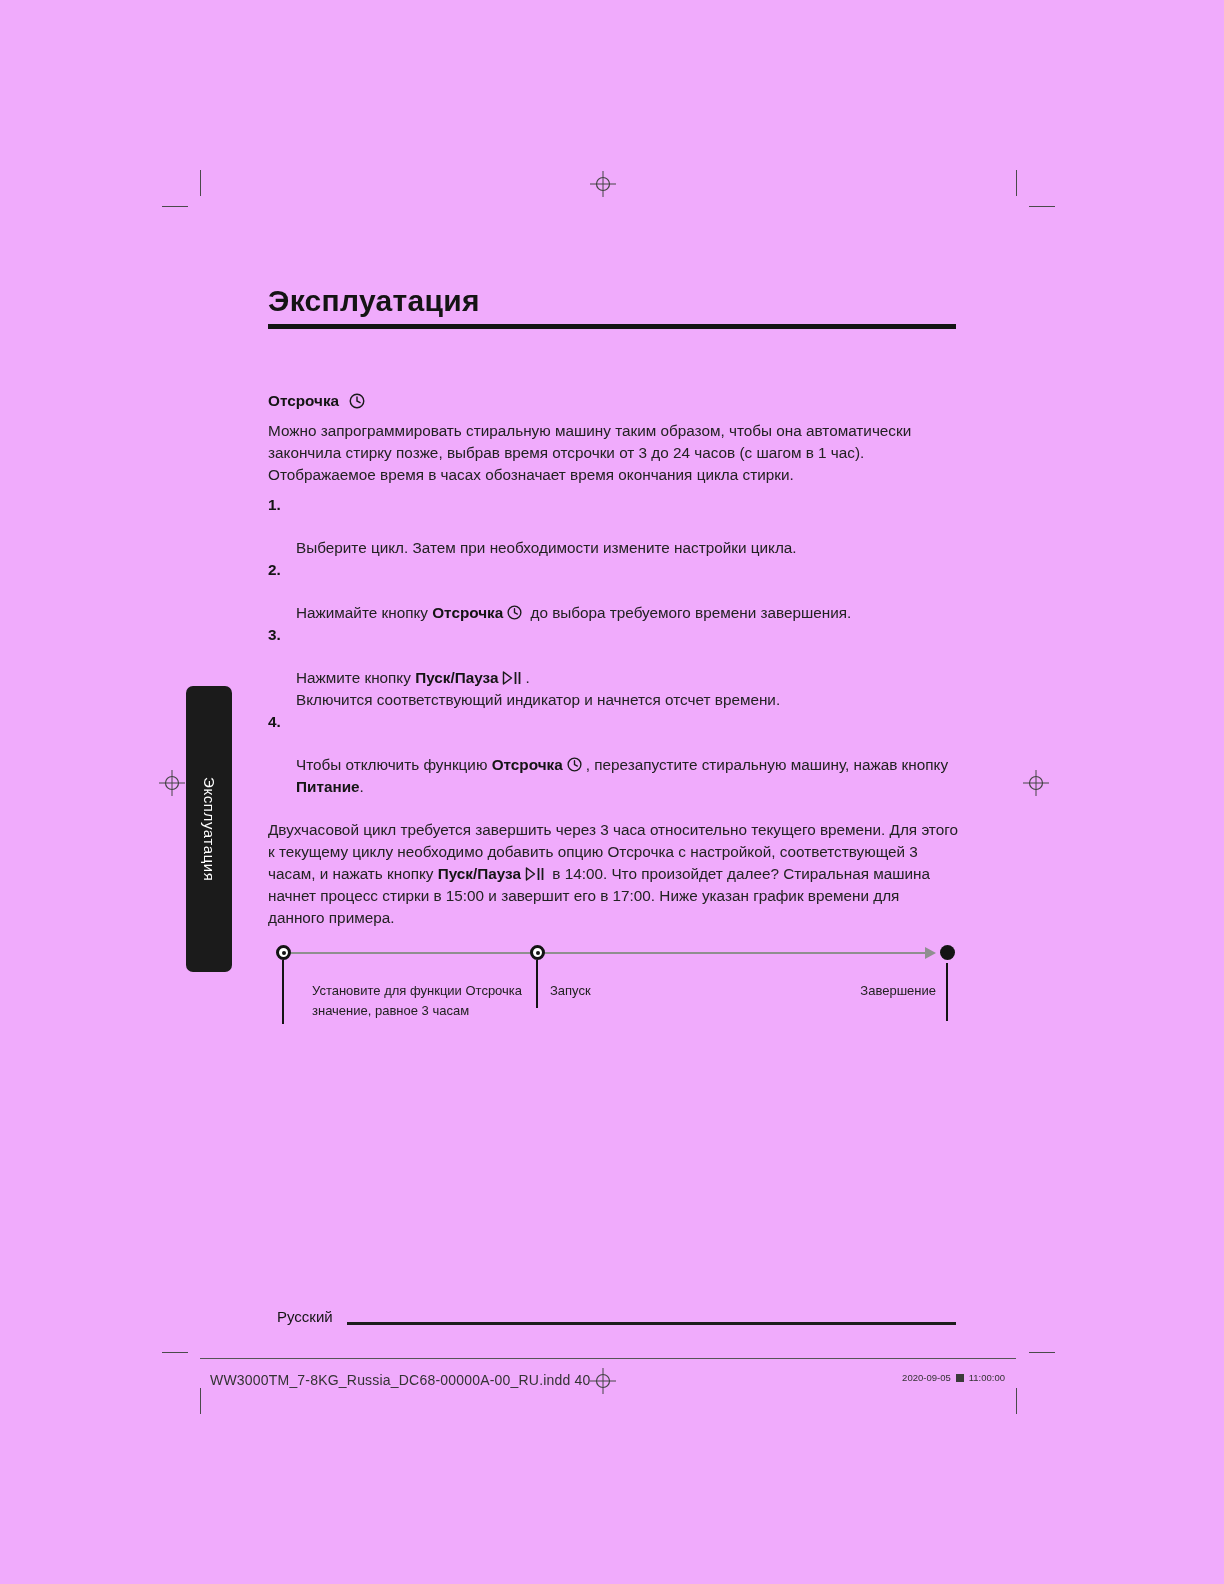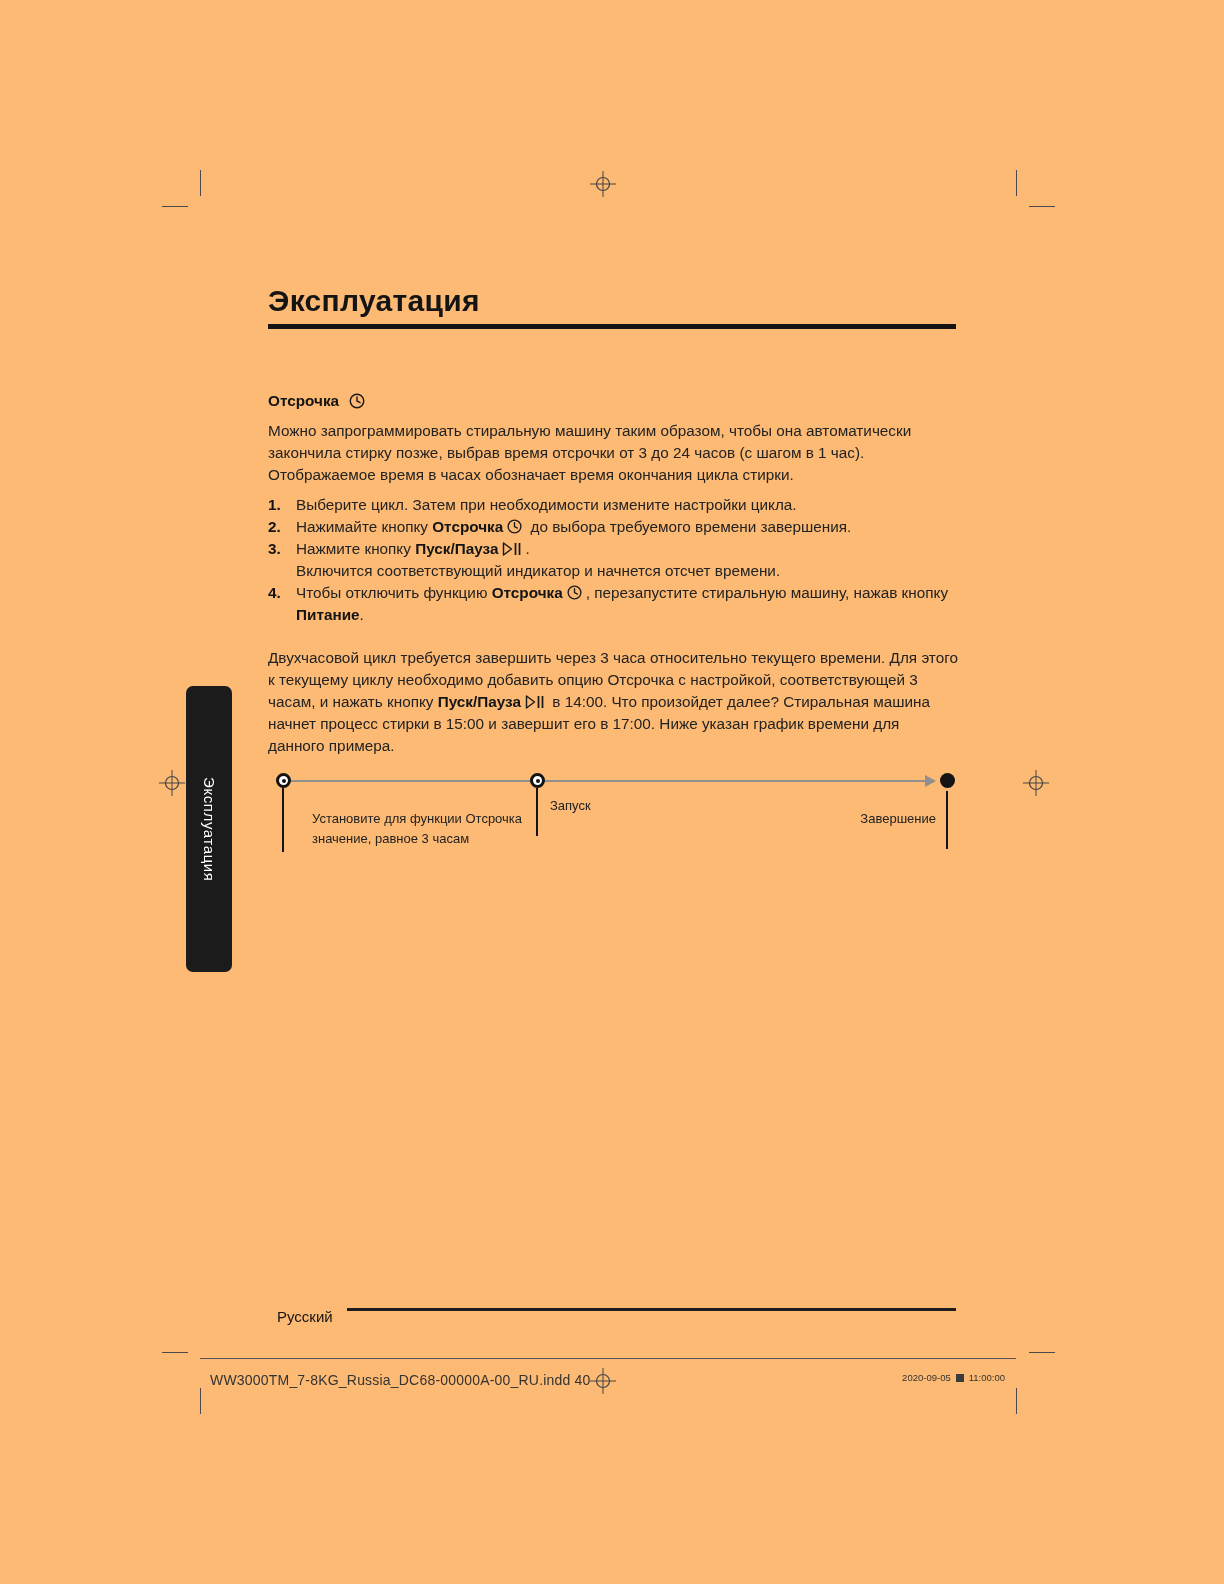--- a/index.html
+++ b/index.html
@@ -1,19 +1,19 @@
 <!DOCTYPE html>
 <html><head>
 <meta charset="utf-8">
 <style>
   html,body{margin:0;padding:0;background:#ffffff;}
   .page{
     position:relative;
     width:1224px;height:1584px;
-    background:#fdba74;
+    background:#f0abfc;
     font-family:"Liberation Sans",sans-serif;
     color:#1d1d1d;
     overflow:hidden;
   }
   
   .mark-line{position:absolute;background:#4a4a4a;}
   .reg-mark{position:absolute;width:26px;height:26px;}
   .reg-mark svg{display:block;}
   
   .page-title{
@@ -25,21 +25,21 @@
   
   .content{
     position:absolute;left:268px;top:390px;width:690px;
     font-size:15.3px;line-height:22px;color:#222;
   }
   .sec-heading{font-weight:700;color:#141414;display:flex;align-items:center;gap:6px;}
   .intro{margin-top:8px;}
   .steps{margin-top:8px;}
   .step{display:flex;}
   .step .num{width:28px;flex:0 0 28px;font-weight:700;color:#141414;}
-  .step .step-text{flex:1;}
+  .step .step-text{flex:1;margin-top:43px;}
   b{font-weight:700;color:#141414;}
   .ex-heading{margin-top:12px;font-weight:700;color:#141414;}
   .ex-para{margin-top:21px;}
   .ic{display:inline-block;vertical-align:-3px;margin:0 3px;}
   .ic svg{display:block;}
   
   .timeline{position:relative;margin-top:16px;height:96px;}
   .tl-line{position:absolute;left:16px;top:7px;width:650px;height:2px;background:#8f8f8f;}
   .tl-arrow{
     position:absolute;left:657px;top:2px;width:0;height:0;
@@ -61,21 +61,21 @@
     background:#1b1b1b;border-radius:7px;
     display:flex;align-items:center;justify-content:center;
   }
   .side-tab .vtext{
     writing-mode:vertical-rl;text-orientation:mixed;
     color:#ffffff;font-size:15px;letter-spacing:.6px;font-weight:500;
   }
   
   .lang-footer{
     position:absolute;left:277px;top:1308px;width:679px;
-    display:flex;align-items:flex-start;
+    display:flex;align-items:flex-end;
     font-size:15px;color:#141414;font-weight:500;
   }
   .lang-rule{flex:1;height:3px;background:#1d1d1d;margin-left:14px;}
   
   .print-rule{position:absolute;left:200px;top:1358px;width:816px;height:1px;background:#555;}
   .print-left{position:absolute;left:210px;top:1372px;font-size:14px;color:#333;letter-spacing:.2px;}
   .print-right{position:absolute;right:219px;top:1372px;font-size:9.5px;color:#333;display:flex;align-items:center;gap:5px;}
   .am-glyph{display:inline-block;width:8px;height:8px;background:#3a3a3a;}
 </style>
 </head>
@@ -203,21 +203,21 @@
       <div class="tl-marker tl-solid" style="left:672px;"></div>
 
       <div class="tl-tick" style="left:14px;top:15px;height:64px;"></div>
       <div class="tl-tick" style="left:268px;top:15px;height:48px;"></div>
       <div class="tl-tick" style="left:678px;top:18px;height:58px;"></div>
 
       <div class="tl-label" style="left:44px;top:36px;width:220px;">
         <div>Установите для функции Отсрочка</div>
         <div>значение, равное 3 часам</div>
       </div>
-      <div class="tl-label" style="left:282px;top:23px;">Запуск</div>
+      <div class="tl-label" style="left:282px;top:36px;">Запуск</div>
       <div class="tl-label" style="right:22px;top:36px;text-align:center;">Завершение</div>
     </div>
 
   </div>
 
   <div class="lang-footer">
     <span>Русский</span>
     <span class="lang-rule"></span>
   </div>
 

